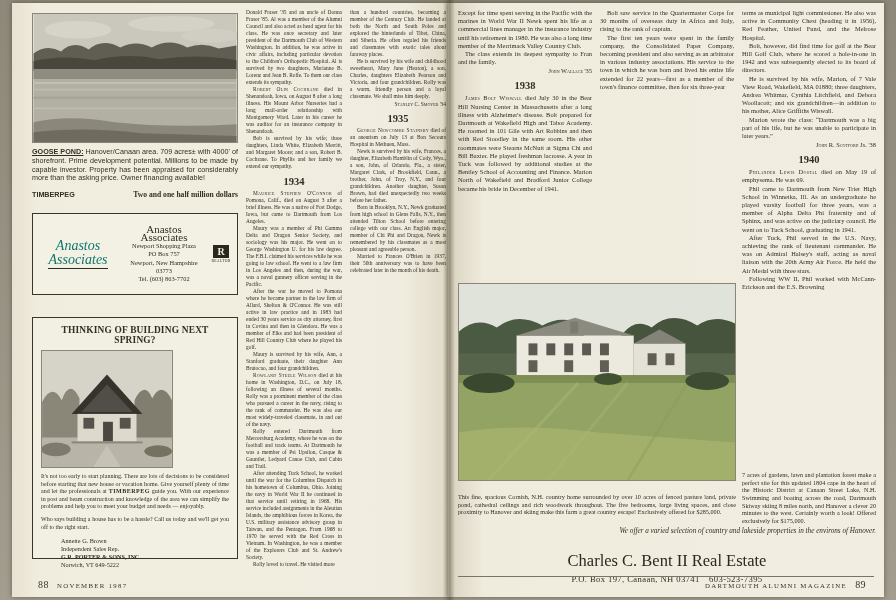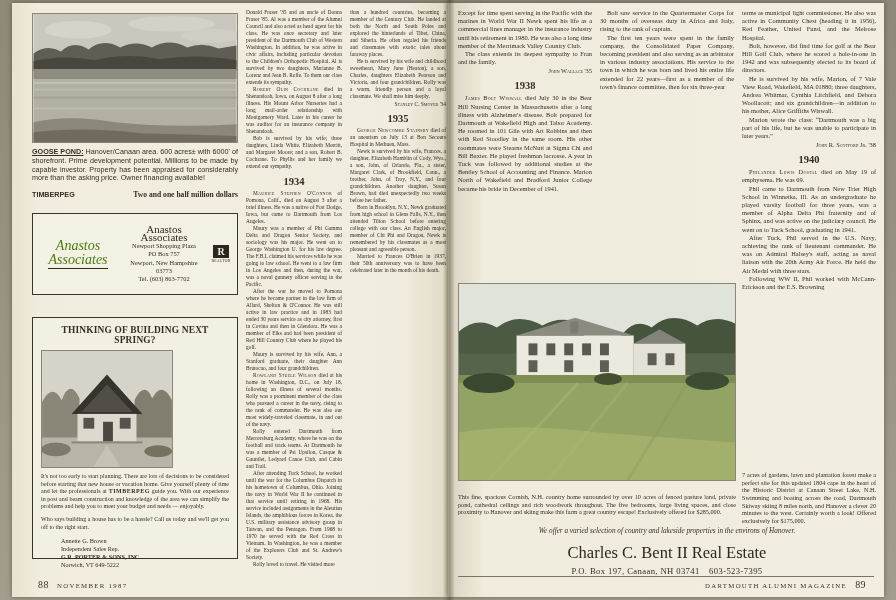--- a/index.html
+++ b/index.html
@@ -33,21 +33,21 @@
   .photo-frame { border:1px solid #8a8577; display:block; }
   .goose-text { margin-top:5px; font-family:"Liberation Sans","DejaVu Sans",sans-serif;
                 font-size:7.2px; line-height:8.8px; text-align:justify; }
   .goose-lead { font-weight:bold;text-decoration:underline; }
   .exclusive-row { display:flex; justify-content:space-between; align-items:baseline; margin-top:4px; }
   .exclusive-label { font-family:"Liberation Sans","DejaVu Sans",sans-serif; font-weight:bold; font-size:7.2px; }
   .exclusive-price { font-weight:bold; font-size:7.6px; }
 
   .anastos-box { margin-top:14px; border:1.5px solid #3a352b; padding:6px 5px; height:82px;
                  display:flex; align-items:center; gap:4px; background:#f3f0e4; }
-  .anastos-logo { width:80px; font-style:italic; font-size:14px; line-height:14px; text-align:center; color:#4d7c0f; }
+  .anastos-logo { width:80px; font-style:italic; font-size:14px; line-height:14px; text-align:center; color:#0f766e; }
   .anastos-logo .l2 { border-bottom:1px solid #2d2920; display:inline-block; padding-bottom:1px; }
   .anastos-addr { flex:1; text-align:center; font-size:6.4px; line-height:8.4px; }
   .anastos-addr .list-line:first-child { font-weight:normal; font-size:11px; }
   .realtor { width:22px; text-align:center; }
   .r-block { width:16px; height:13px; margin:0 auto; background:#2b261e; color:#f0ecdf;
              font-weight:bold; font-size:10px; line-height:13px; }
   .r-label { font-size:3.8px; letter-spacing:.3px; margin-top:1px; }
 
   .tp-box { margin-top:22px; border:1.5px solid #3a352b; padding:7px 8px 6px; height:242px; background:#f2efe3; }
   .tp-headline { text-align:center; font-weight:bold; font-size:9.4px; letter-spacing:.2px; margin:0 0 5px; }
@@ -57,21 +57,21 @@
   .tp-body2 { margin-top:4px; font-size:6px; line-height:7.4px; text-align:justify; }
   .tp-contact { margin-top:6px; margin-left:20px; font-size:6.2px; line-height:7.8px; }
   .tp-contact .list-line:nth-child(3) { font-weight:bold; }
 
   
   .house-photo { position:absolute; left:10px; top:280px; width:278px; height:198px; }
   .caption { font-size:6.2px; line-height:7.6px; text-align:justify; }
   .caption-left  { position:absolute; left:10px; top:484px; width:278px; }
   .caption-right { position:absolute; left:294px; top:462px; width:134px; }
   .bent-ad { position:absolute; left:10px; top:524px; width:418px; text-align:center; }
-  .bent-tagline { font-style:italic; font-size:7.2px; margin-bottom:9px; }
+  .bent-tagline { font-style:italic; font-size:7.2px; margin-bottom:17px;text-align:right; }
   .bent-name { font-size:16.5px; line-height:18px; color:#2d2820; }
   .bent-address { font-size:8.6px; margin-top:4px; letter-spacing:.4px; }
 
   
   .footer { position:absolute; bottom:7px; font-size:7.2px; letter-spacing:.4px; color:#3a352b; }
   .footer.fl { left:20px; }
   .footer.fr { right:12px; }
   .footer .pageno { font-size:10px; margin:8px 6px; }
   .footer .ftitle { text-transform:uppercase; letter-spacing:1.3px; font-size:6.8px; }
   .footer-rule { position:absolute; left:10px; right:10px; bottom:20px; height:1px; background:#7a7465; }
@@ -95,21 +95,21 @@
         <rect y="56" width="206" height="74" fill="#b2afa3"></rect>
         <rect y="56" width="206" height="10" fill="#8e8b7f"></rect>
         <rect y="69" width="206" height="2" fill="#c3c0b4"></rect>
         <rect y="76" width="206" height="1.6" fill="#bfbcb0"></rect>
         <rect y="84" width="206" height="2" fill="#a5a296"></rect>
         <rect y="95" width="206" height="1.6" fill="#c0bdb1"></rect>
         <path d="M0,130 L0,110 Q36,102 82,110 Q140,116 206,112 L206,130 Z" fill="#8b887b"></path>
         <path d="M0,130 L0,120 Q50,114 110,121 L206,124 L206,130 Z" fill="#6f6c5f"></path>
       </svg>
 
-      <p class="goose-text"><span class="goose-lead">GOOSE POND:</span><span> Hanover/Canaan area. 600 acres± with 6000' of shorefront. Prime development potential. Millions to be made by capable investor. Property has been appraised for considerably more than the asking price. Owner financing available!</span></p>
+      <p class="goose-text"><span class="goose-lead">GOOSE POND:</span><span> Hanover/Canaan area. 709 acres± with 4000' of shorefront. Prime development potential. Millions to be made by capable investor. Property has been appraised for considerably more than the asking price. Owner financing available!</span></p>
 
       <div class="exclusive-row">
         <span class="exclusive-label">TIMBERPEG</span>
         <span class="exclusive-price">Two and one half million dollars</span>
       </div>
 
       <div class="anastos-box">
         <div class="anastos-logo">
           <div>Anastos</div>
           <div class="l2">Associates</div>

